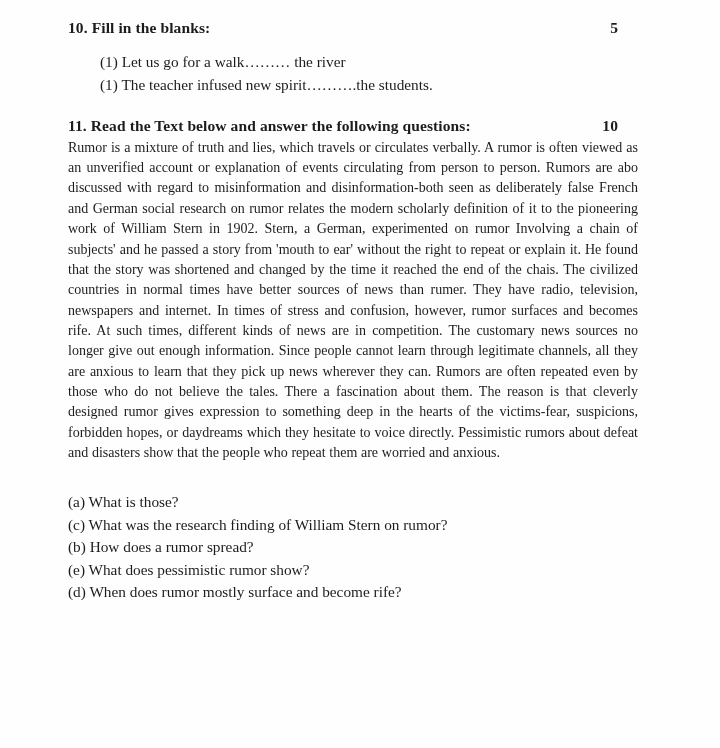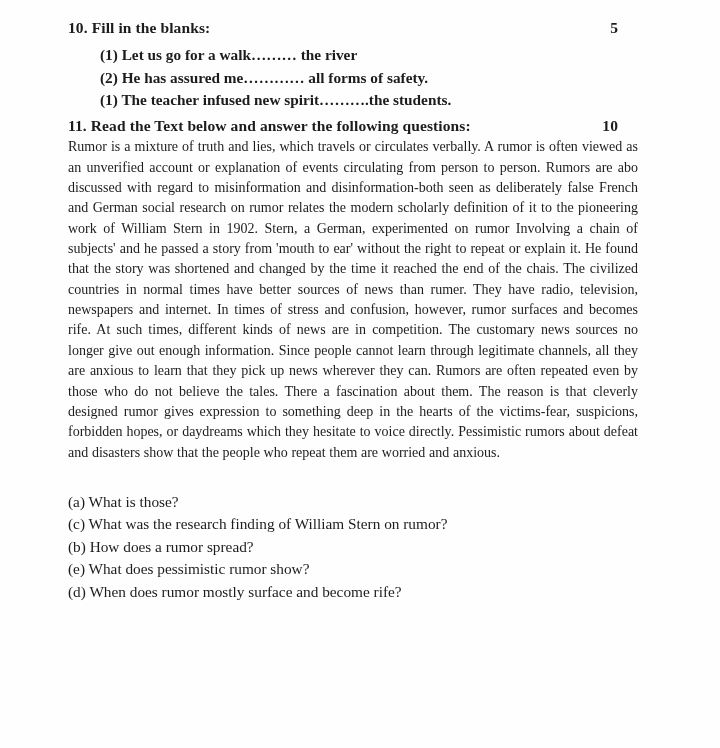--- a/index.html
+++ b/index.html
@@ -50,34 +50,33 @@
     margin-right: 4px;
   }
   .q-head .q-marks {
     font-weight: bold;
     font-size: 15.5px;
     padding-right: 20px;
   }
 
   
   .blanks {
-    margin: 7px 0 0 32px;
+    margin: 14px 0 0 32px;
     padding: 0;
     list-style: none;
-    font-weight: bold;
   }
   .blanks li {
     font-size: 15.3px;
     line-height: 1.47;
     white-space: nowrap;
   }
 
   
   .passage-block {
-    margin-top: 4px;
+    margin-top: 20px;
   }
   .passage {
     margin: 2px 0 0 0;
     font-size: 14px;
     line-height: 1.455;
     text-align: justify;
     text-justify: inter-word;
     word-spacing: 0.2px;
   }
 
@@ -99,21 +98,20 @@
 <div class="page">
   <div class="content">
 
     <div class="q-head">
       <span class="q-title"><span class="q-num">10.</span><span>Fill in the blanks:</span></span>
       <span class="q-marks">5</span>
     </div>
 
     <ul class="blanks">
       <li>(1) Let us go for a walk……… the river</li>
-      <li>(2) He has assured me………… all forms of safety.</li>
       <li>(1) The teacher infused new spirit……….the students.</li>
     </ul>
 
     <div class="passage-block">
 
       <div class="q-head">
         <span class="q-title"><span class="q-num">11.</span><span>Read the Text below and answer the following questions:</span></span>
         <span class="q-marks">10</span>
       </div>
 

